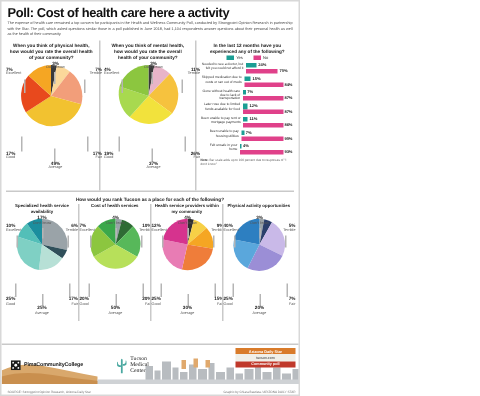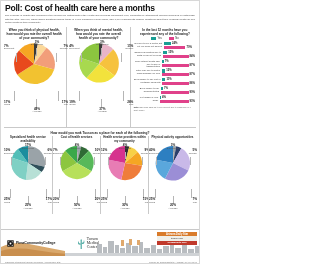--- a/index.html
+++ b/index.html
@@ -145,21 +145,21 @@
 
   .credits {
     position: absolute; bottom: 0.5px; left: 0; width: 200px;
     display: flex; justify-content: space-between;
     padding: 0 4px; font-size: 2.1px; color: #777;
   }
 </style>
 </head>
 <body>
 
-<div class="headline">Poll: Cost of health care here a months</div>
+<div class="headline">Poll: Cost of health care here a activity</div>
 <div class="deck">The expense of health care remained a top concern for participants in the Health and Wellness Community Poll, conducted by Strongpoint Opinion Research in partnership with the Star. The poll, which asked questions similar those in a poll published in June 2018, had 1,104 respondents answer questions about their personal health as well as the health of their community.</div>
 
 <div class="top-band">
 
   <div class="panel p1">
     <div class="q-title">When you think of physical health, how would you rate the overall health of your community?</div>
     <div class="pie-wrap">
       <svg class="pie-svg" width="46" height="46" viewBox="0 0 100 100">
 
         <path d="M50 50 L50 5 A45 45 0 0 1 58.45 5.80 Z" fill="#3a3a3a"></path>

